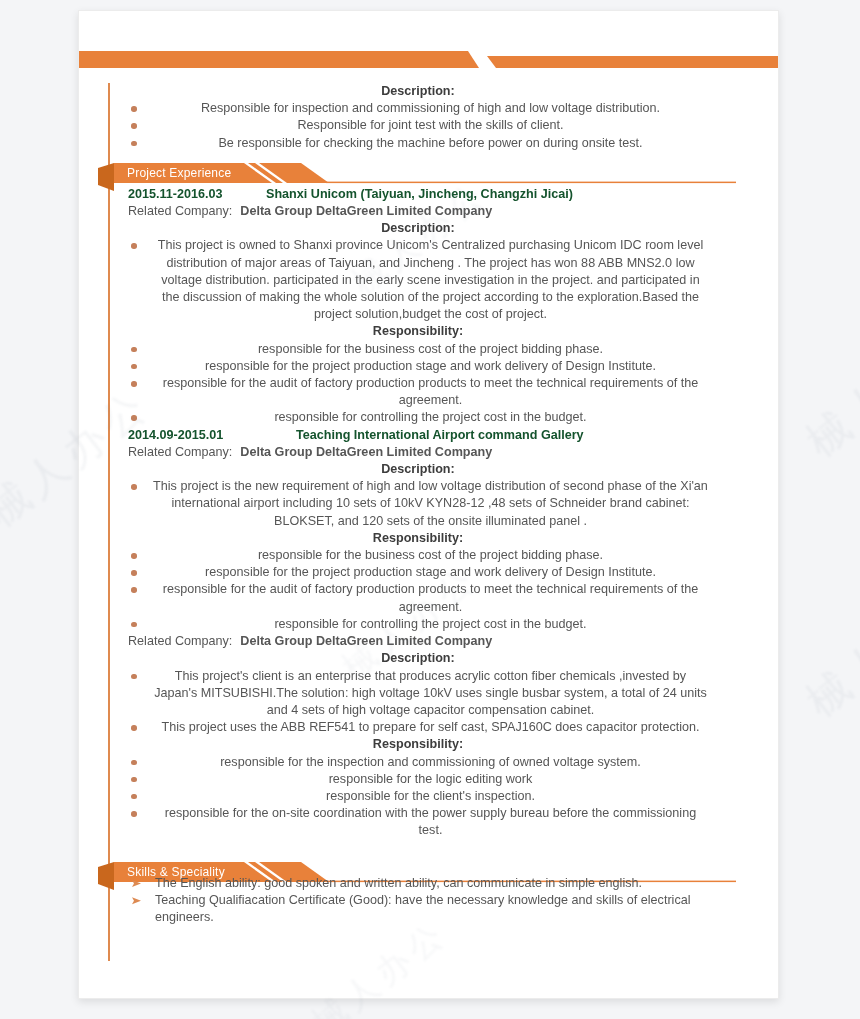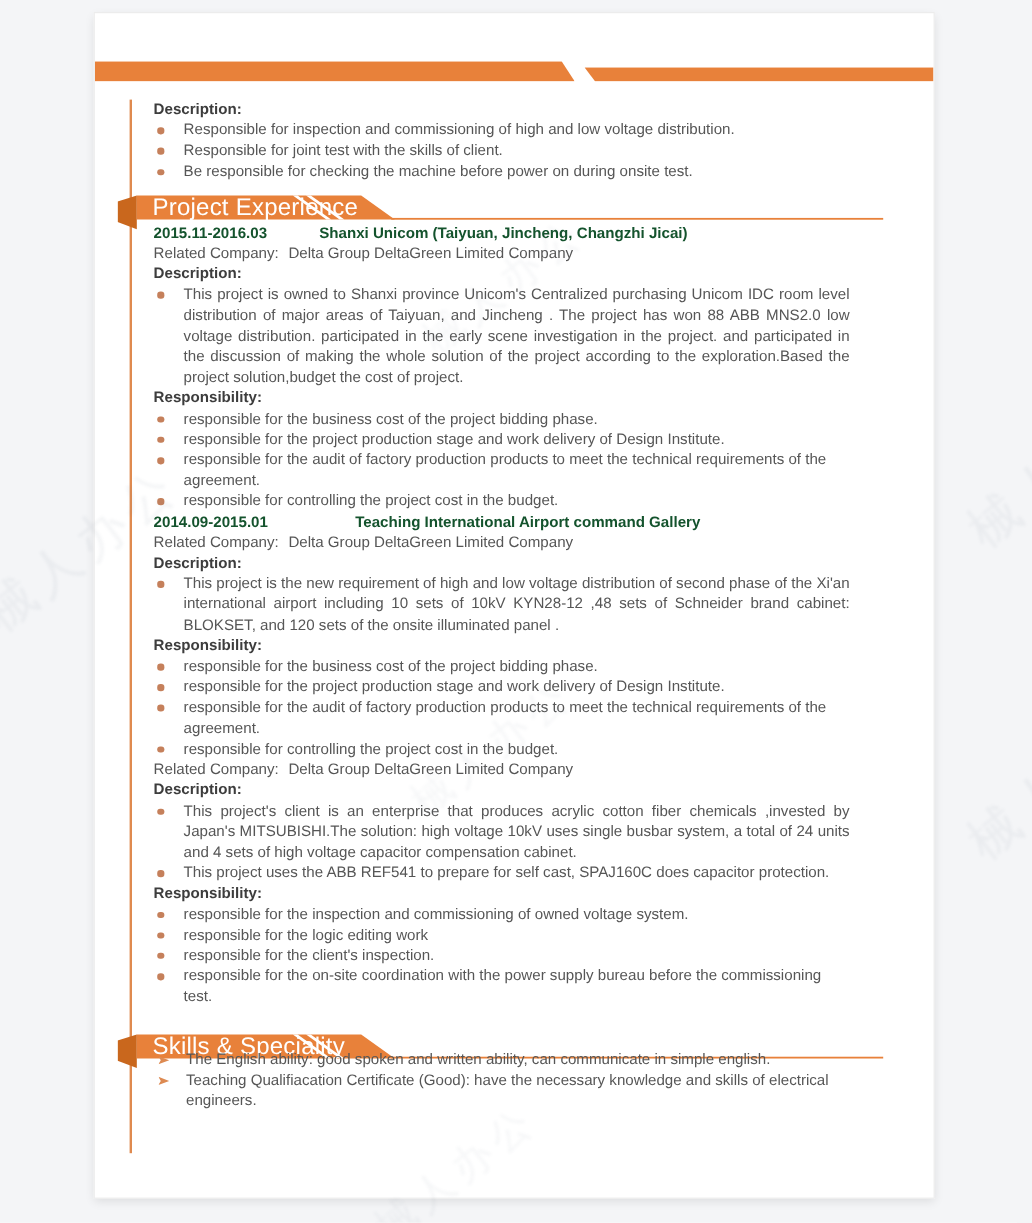--- a/index.html
+++ b/index.html
@@ -31,42 +31,42 @@
   
   .vline{
     position:absolute;left:29px;top:72px;width:2px;height:878px;
     background:#DF8A4F;
   }
   
   .banner{position:absolute;left:19px;width:645px;height:34px;}
   .banner svg{position:absolute;left:0;top:0;}
   .banner-title{
     position:absolute;left:29px;top:2px;height:36px;line-height:20px;
-    color:#ffffff;font-size:20px;letter-spacing:0.2px;
+    color:#ffffff;font-size:12px;letter-spacing:0.2px;
   }
   
   .content{
     position:absolute;left:0;top:72px;width:701px;
     padding:0 72px 0 49px;box-sizing:border-box;
     font-size:12.6px;line-height:17.2px;color:#565656;
   }
-  .lbl{font-weight:bold;color:#3d3d3d;}
+  .lbl{font-weight:bold;color:#3d3d3d;text-align:center;}
   ul.dots{list-style:none;margin:0;padding:0;}
-  ul.dots li{position:relative;padding-left:25px;}
+  ul.dots li{position:relative;padding-left:25px;text-align:center;}
   .dot{
     position:absolute;left:3px;top:6px;width:5.5px;height:5.5px;
     border-radius:50%;background:#C5805B;
   }
   .just{text-align:justify;}
   .proj-head{display:flex;font-weight:bold;color:#14532d;}
   .proj-head .date{flex:0 0 auto;}
   .p1 .date{width:138px;}
   .p2 .date{width:168px;}
   .p3 .date{width:170px;}
-  .related .val{margin-left:8px;}
+  .related .val{margin-left:8px;font-weight:bold;}
   .gap-banner1{margin-top:34px;}
   .gap-skills{margin-top:35px;}
   ul.arrows{list-style:none;margin:0;padding:0;}
   ul.arrows li{position:relative;padding-left:27px;}
   .arrow{
     position:absolute;left:4px;top:4.5px;width:9px;height:9px;
     background:#DD8A52;
     clip-path:polygon(0 12%, 100% 50%, 0 88%, 22% 50%);
   }
   

